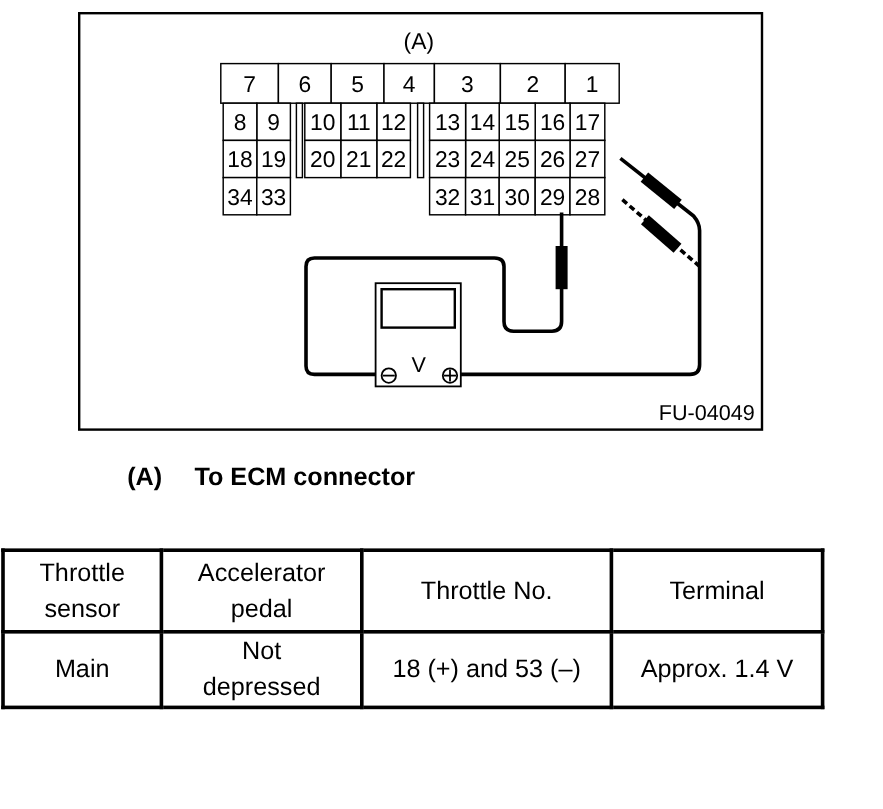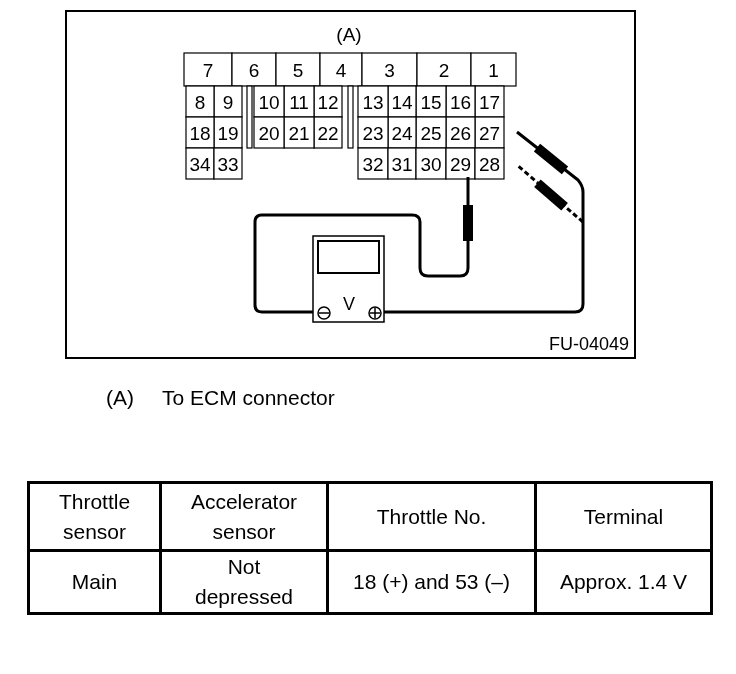--- a/index.html
+++ b/index.html
@@ -1,22 +1,22 @@
 <!DOCTYPE html>
 <html><head>
 <meta charset="utf-8">
 <style>
   html, body { margin: 0; padding: 0; background: #ffffff; }
   body { width: 736px; height: 674px; position: relative; overflow: hidden;
          font-family: "Liberation Sans", sans-serif; color: #000; }
   #figure { position: absolute; left: 0; top: 0; }
-  .caption { position: absolute; left: 106px; top: 386px; font-size: 21px; }
+  .caption { position: absolute; left: 106px; top: 386px; font-size: 21px; font-weight: bold; }
   .caption .lbl { display: inline-block; width: 56px; }
-  table.spec { position: absolute; left: 27px; top: 457px; border-collapse: collapse;
-               font-size: 21px; margin-top: 24px; }
+  table.spec { position: absolute; left: 1px; top: 457px; border-collapse: collapse;
+               font-size: 21px; }
   table.spec td, table.spec th { border: 3px solid #000; text-align: center;
                vertical-align: middle; font-weight: normal; padding: 0; line-height: 30px; }
 </style>
 </head>
 <body>
 
 <svg id="figure" width="736" height="380">
   <rect x="66" y="11" width="569" height="347" fill="none" stroke="#000" stroke-width="2"></rect>
   <text x="349" y="41" font-size="19" text-anchor="middle" font-family="Liberation Sans, sans-serif">(A)</text>
 
@@ -129,21 +129,21 @@
 <table class="spec">
   <colgroup>
       <col style="width:132px">
       <col style="width:167px">
       <col style="width:208px">
       <col style="width:176px">
     </colgroup>
   <tbody>
       <tr style="height:68px">
     <th><span style="display:inline-block;width:90px">Throttle sensor</span></th>
-    <th><span style="display:inline-block;width:130px">Accelerator sensor</span></th>
+    <th><span style="display:inline-block;width:130px">Accelerator pedal</span></th>
     <th>Throttle No.</th>
     <th>Terminal</th>
   </tr>
   <tr style="height:55px">
     <td>Main</td>
     <td><span style="display:inline-block;width:120px">Not depressed</span></td>
     <td>18 (+) and 53 (–)</td>
     <td>Approx. 1.4 V</td>
   </tr>
 </tbody>

